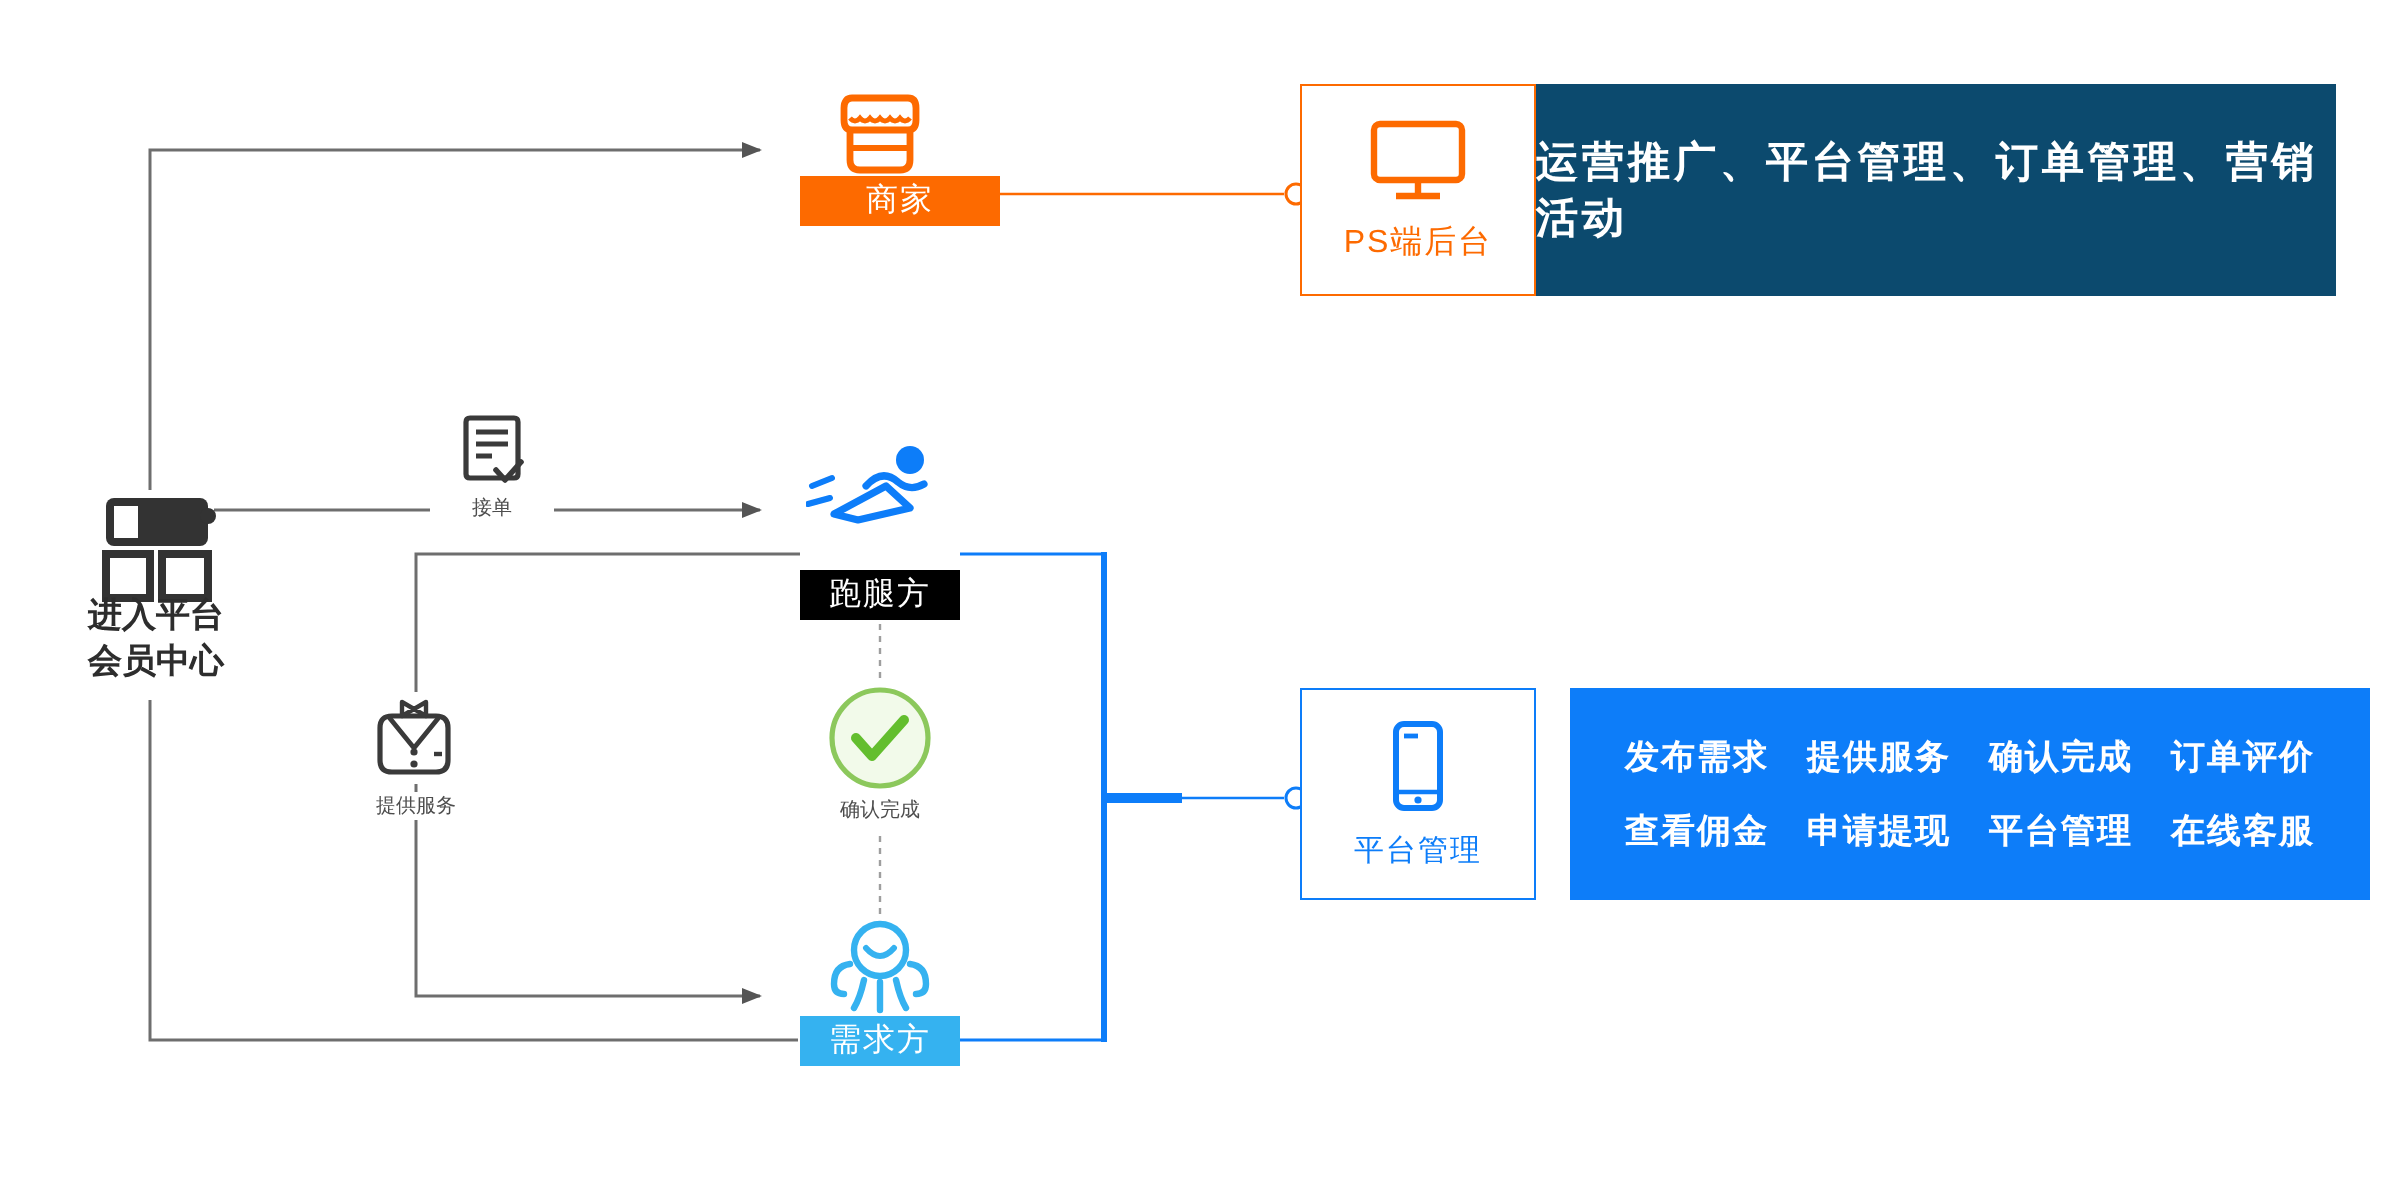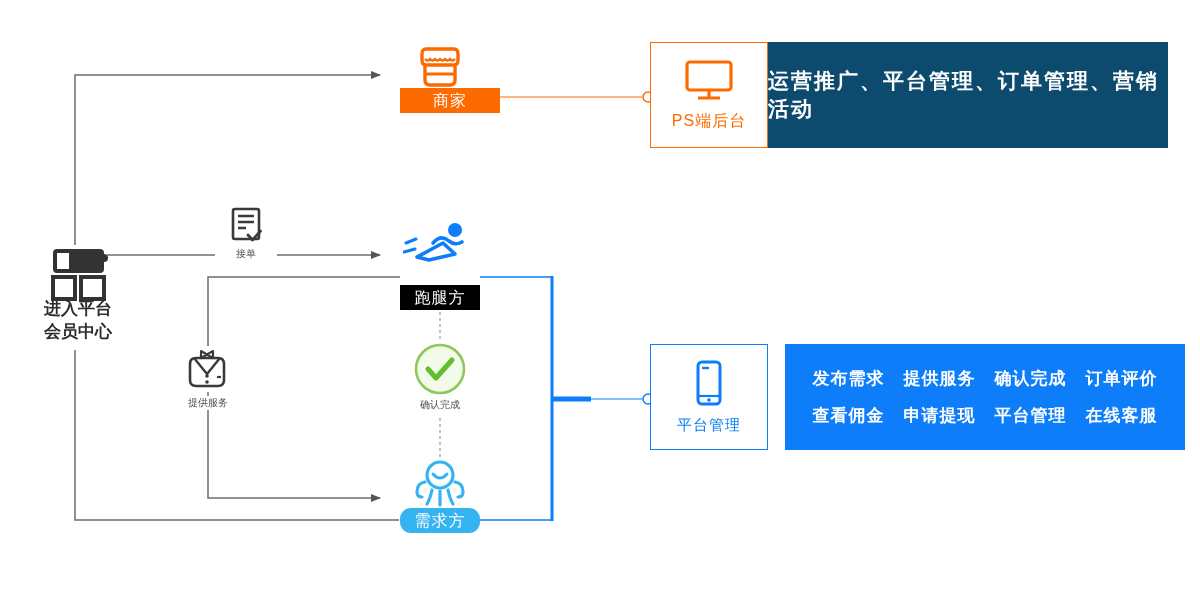--- a/index.html
+++ b/index.html
@@ -5,21 +5,21 @@
   html,body{margin:0;padding:0;background:#fff;}
   body{font-family:"Liberation Sans","DejaVu Sans",sans-serif;}
   .stage{position:relative;width:1200px;height:590px;background:#fff;overflow:hidden;}
   .stage svg.wires{position:absolute;left:0;top:0;z-index:0;}
   .node{position:absolute;z-index:2;}
   .icon{display:block;}
   .tag{position:absolute;z-index:2;height:25px;line-height:25px;text-align:center;
        color:#fff;font-size:16px;letter-spacing:1px;}
   .tag.orange{background:#FD6A00;}
   .tag.blue{background:#000000;margin-top:20px;}
-  .tag.lightblue{background:#35B2F0;border-radius:11px;}
+  .tag.lightblue{background:#35B2F0;}
   .caption{position:absolute;z-index:2;text-align:center;color:#4d4d4d;font-size:10px;background:#fff;}
   .actor-caption{position:absolute;z-index:2;text-align:center;color:#2d2d2d;font-size:17px;
                  font-weight:bold;line-height:23px;}
   .panel-box{position:absolute;z-index:2;background:#fff;display:flex;flex-direction:column;
              align-items:center;justify-content:center;box-sizing:border-box;}
   .panel-box.orange-border{border:1px solid #FD6A00;color:#FD6A00;}
   .panel-box.blue-border{border:1px solid #0D7DF9;color:#0D7DF9;}
   .panel-box .box-title{font-size:16px;margin-top:9px;letter-spacing:1px;}
   .feature-panel{position:absolute;z-index:2;box-sizing:border-box;color:#fff;}
   .feature-panel.orange{background:#0c4a6e;display:flex;align-items:center;justify-content:center;

